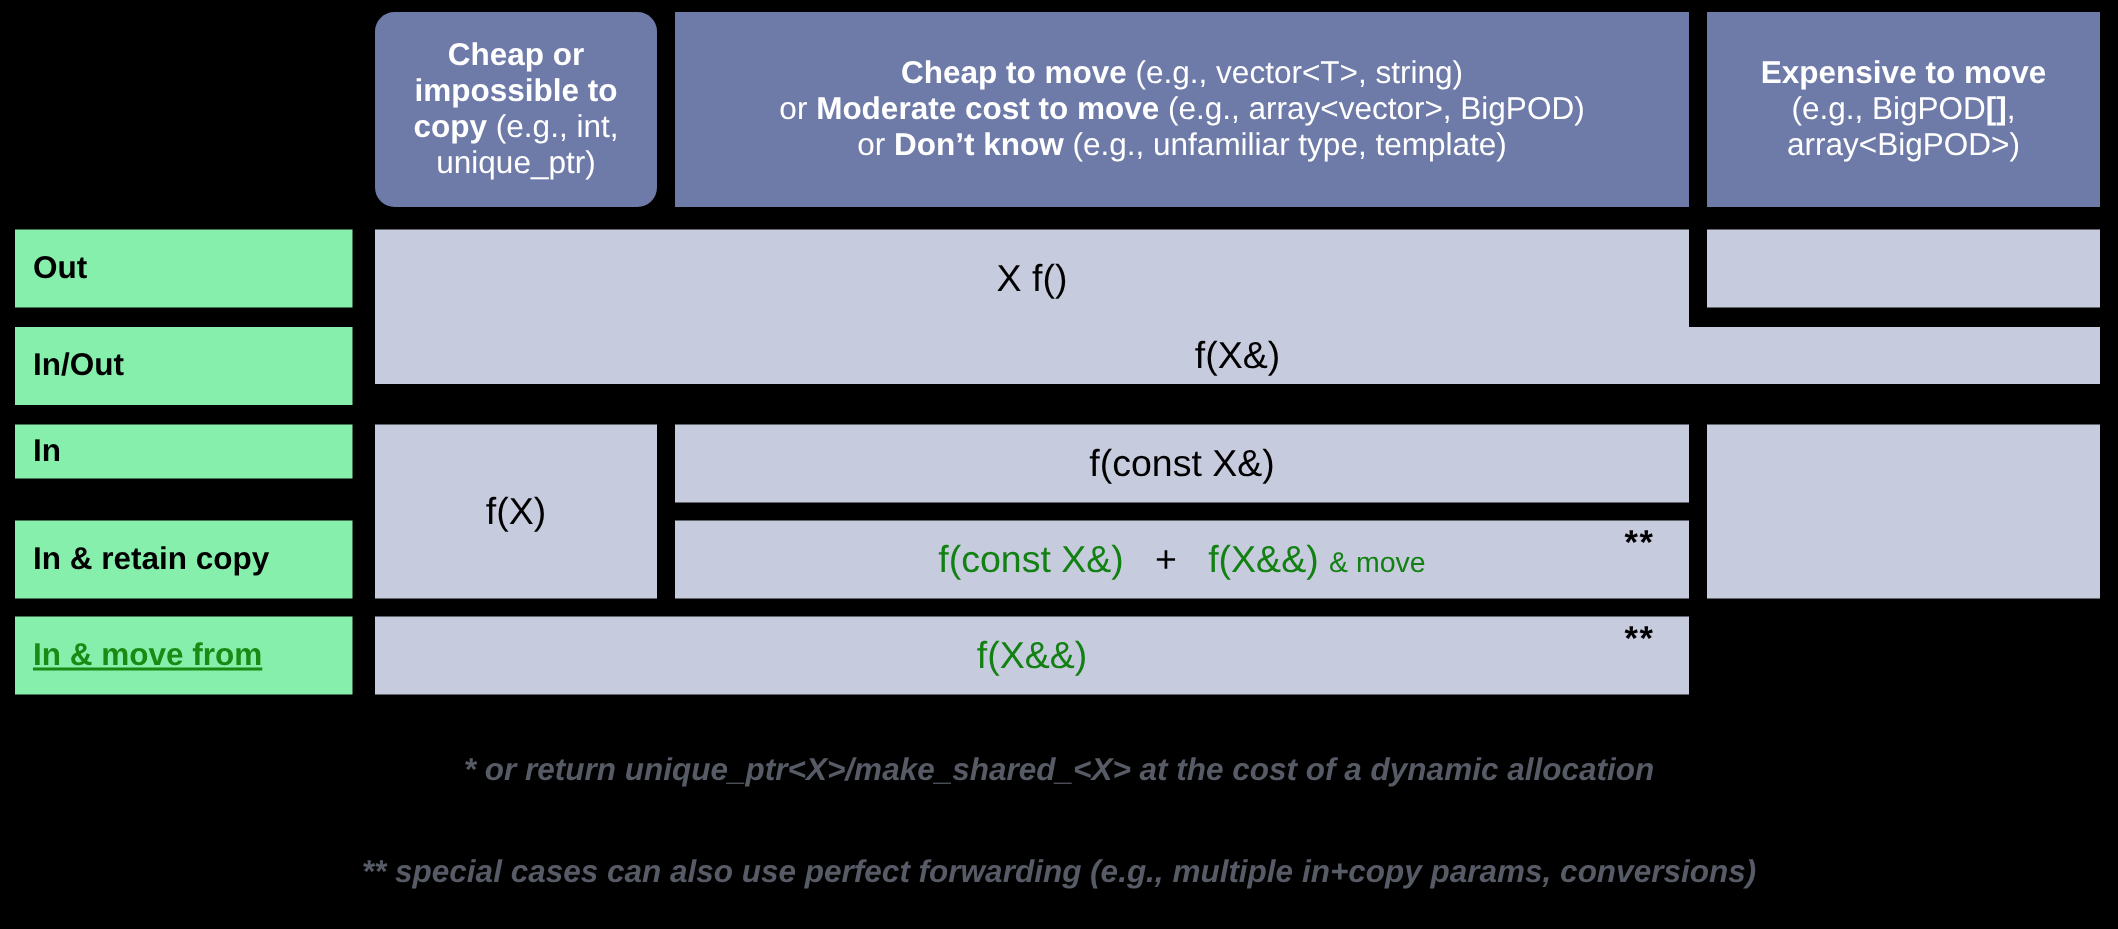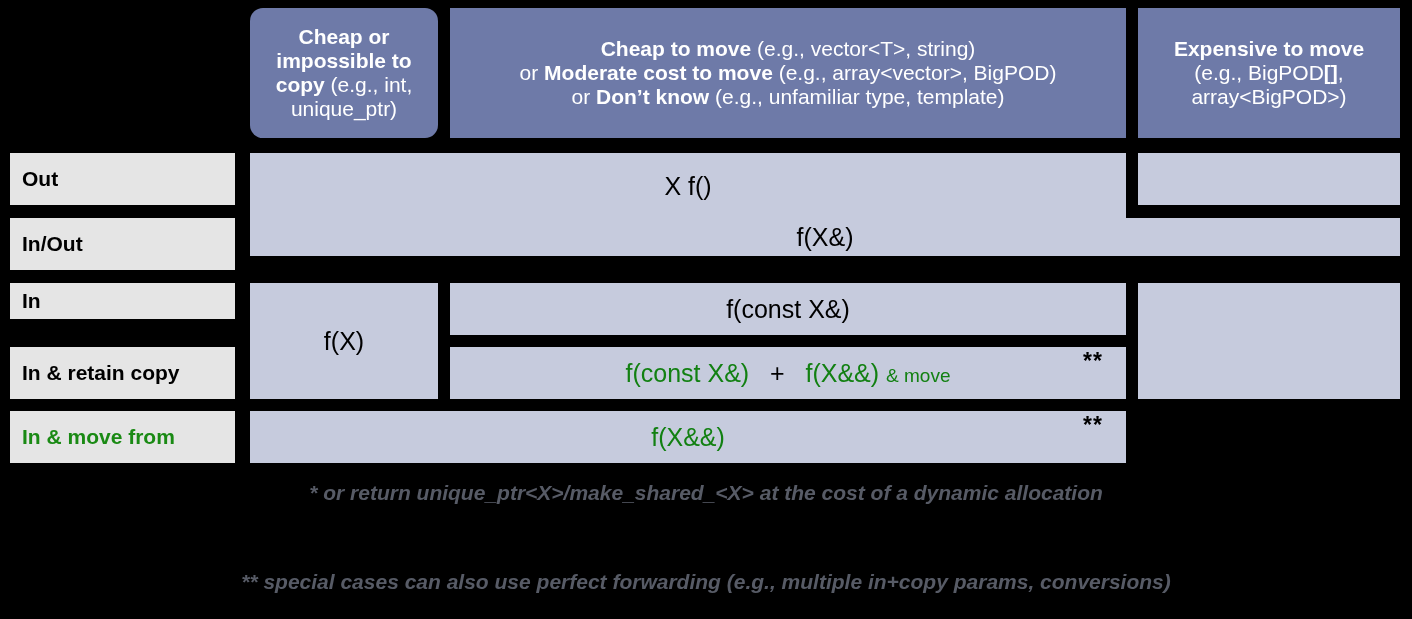--- a/index.html
+++ b/index.html
@@ -33,29 +33,29 @@
   .hdr {
     background: #6e7aa8;
     color: #ffffff;
     font-size: 21px;
     font-weight: bold;
     padding: 4px 8px;
   }
   .hdr .lt { font-weight: normal; }
 
   .rowlabel {
-    background: #e5e5e5;
+    background: #86efac;
     color: #000000;
     font-size: 21px;
     font-weight: bold;
     justify-content: flex-start;
     text-align: left;
     padding-left: 12px;
   }
-  .rowlabel.green { color: #1a8a14; }
+  .rowlabel.green { color: #1a8a14; text-decoration: underline; }
 
   .body-cell {
     background: #c6cbdd;
     color: #000000;
     font-size: 25px;
     font-weight: normal;
   }
   .body-cell .green { color: #128012; }
   .body-cell .small { font-size: 19px; }
   .body-cell .plus { color: #000000; }
@@ -168,17 +168,17 @@
 
   <div class="cell body-cell" style="left:250px; top:411px; width:876px; height:52px;">
     <span class="green">f(X&amp;&amp;)</span>
   </div>
   <div class="dagger" style="left:1083px; top:414px;">**</div>
 
   <div class="cell body-cell" style="left:1138px; top:153px; width:262px; height:52px;"></div>
 
   <div class="cell body-cell" style="left:1138px; top:283px; width:262px; height:116px;"></div>
 
-  <div class="footnote" style="top:481px;">* or return unique_ptr&lt;X&gt;/make_shared_&lt;X&gt; at the cost of a dynamic allocation</div>
+  <div class="footnote" style="top:502px;">* or return unique_ptr&lt;X&gt;/make_shared_&lt;X&gt; at the cost of a dynamic allocation</div>
 
   <div class="footnote" style="top:570px;">** special cases can also use perfect forwarding (e.g., multiple in+copy params, conversions)</div>
 
 </div>
 
 </body></html>

